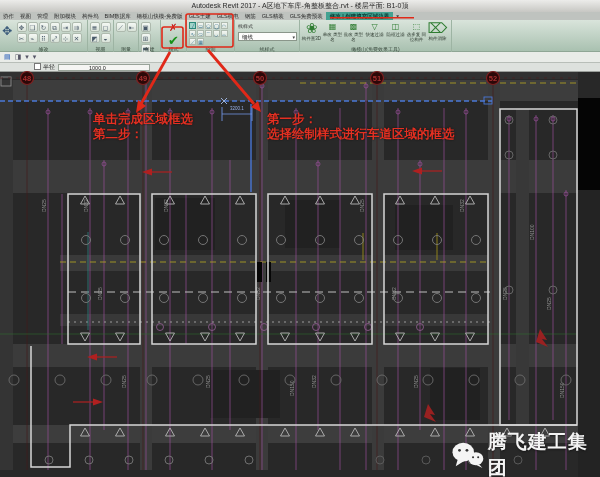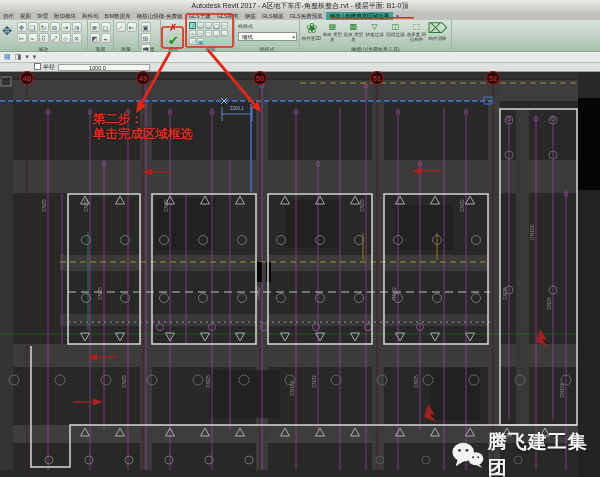--- a/index.html
+++ b/index.html
@@ -432,22 +432,26 @@
       <rect x="162" y="27" width="21" height="21" rx="2" fill="none" stroke="#e02818" stroke-width="1.6"></rect>
       <rect x="186" y="14" width="47" height="33" rx="2" fill="none" stroke="#e02818" stroke-width="1.6"></rect>
       <line x1="330" y1="17.8" x2="414" y2="17.8" stroke="#e02818" stroke-width="1.4"></line>
       <line x1="170" y1="52" x2="141" y2="104" stroke="#e02818" stroke-width="2.8"></line>
       <polygon points="136,113 146,106 138,100" fill="#e02818"></polygon>
       <line x1="208" y1="50" x2="254" y2="104" stroke="#e02818" stroke-width="2.8"></line>
       <polygon points="261,112 251,107 258,101" fill="#e02818"></polygon>
     </svg>
 
   <div class="step" id="step2">
+    <div>单击完成区域框选</div>
     <div>第二步：</div>
-    <div>单击完成区域框选</div>
+  </div>
+  <div class="step" id="step1">
+    <div>第一步：</div>
+    <div>选择绘制样式进行车道区域的框选</div>
   </div>
 
   <div class="watermark">
     <svg width="34" height="30" viewBox="0 0 34 30">
       <ellipse cx="12" cy="12" rx="11.5" ry="10" fill="#f4f4f4"></ellipse>
       <polygon points="6,20 4,27 13,21.5" fill="#f4f4f4"></polygon>
       <circle cx="8" cy="10" r="1.5" fill="#333"></circle>
         <circle cx="16" cy="10" r="1.5" fill="#333"></circle>
       <ellipse cx="25.5" cy="19" rx="8" ry="7" fill="#f4f4f4"></ellipse>
       <polygon points="29,25 32.5,29 26,25.8" fill="#f4f4f4"></polygon>

